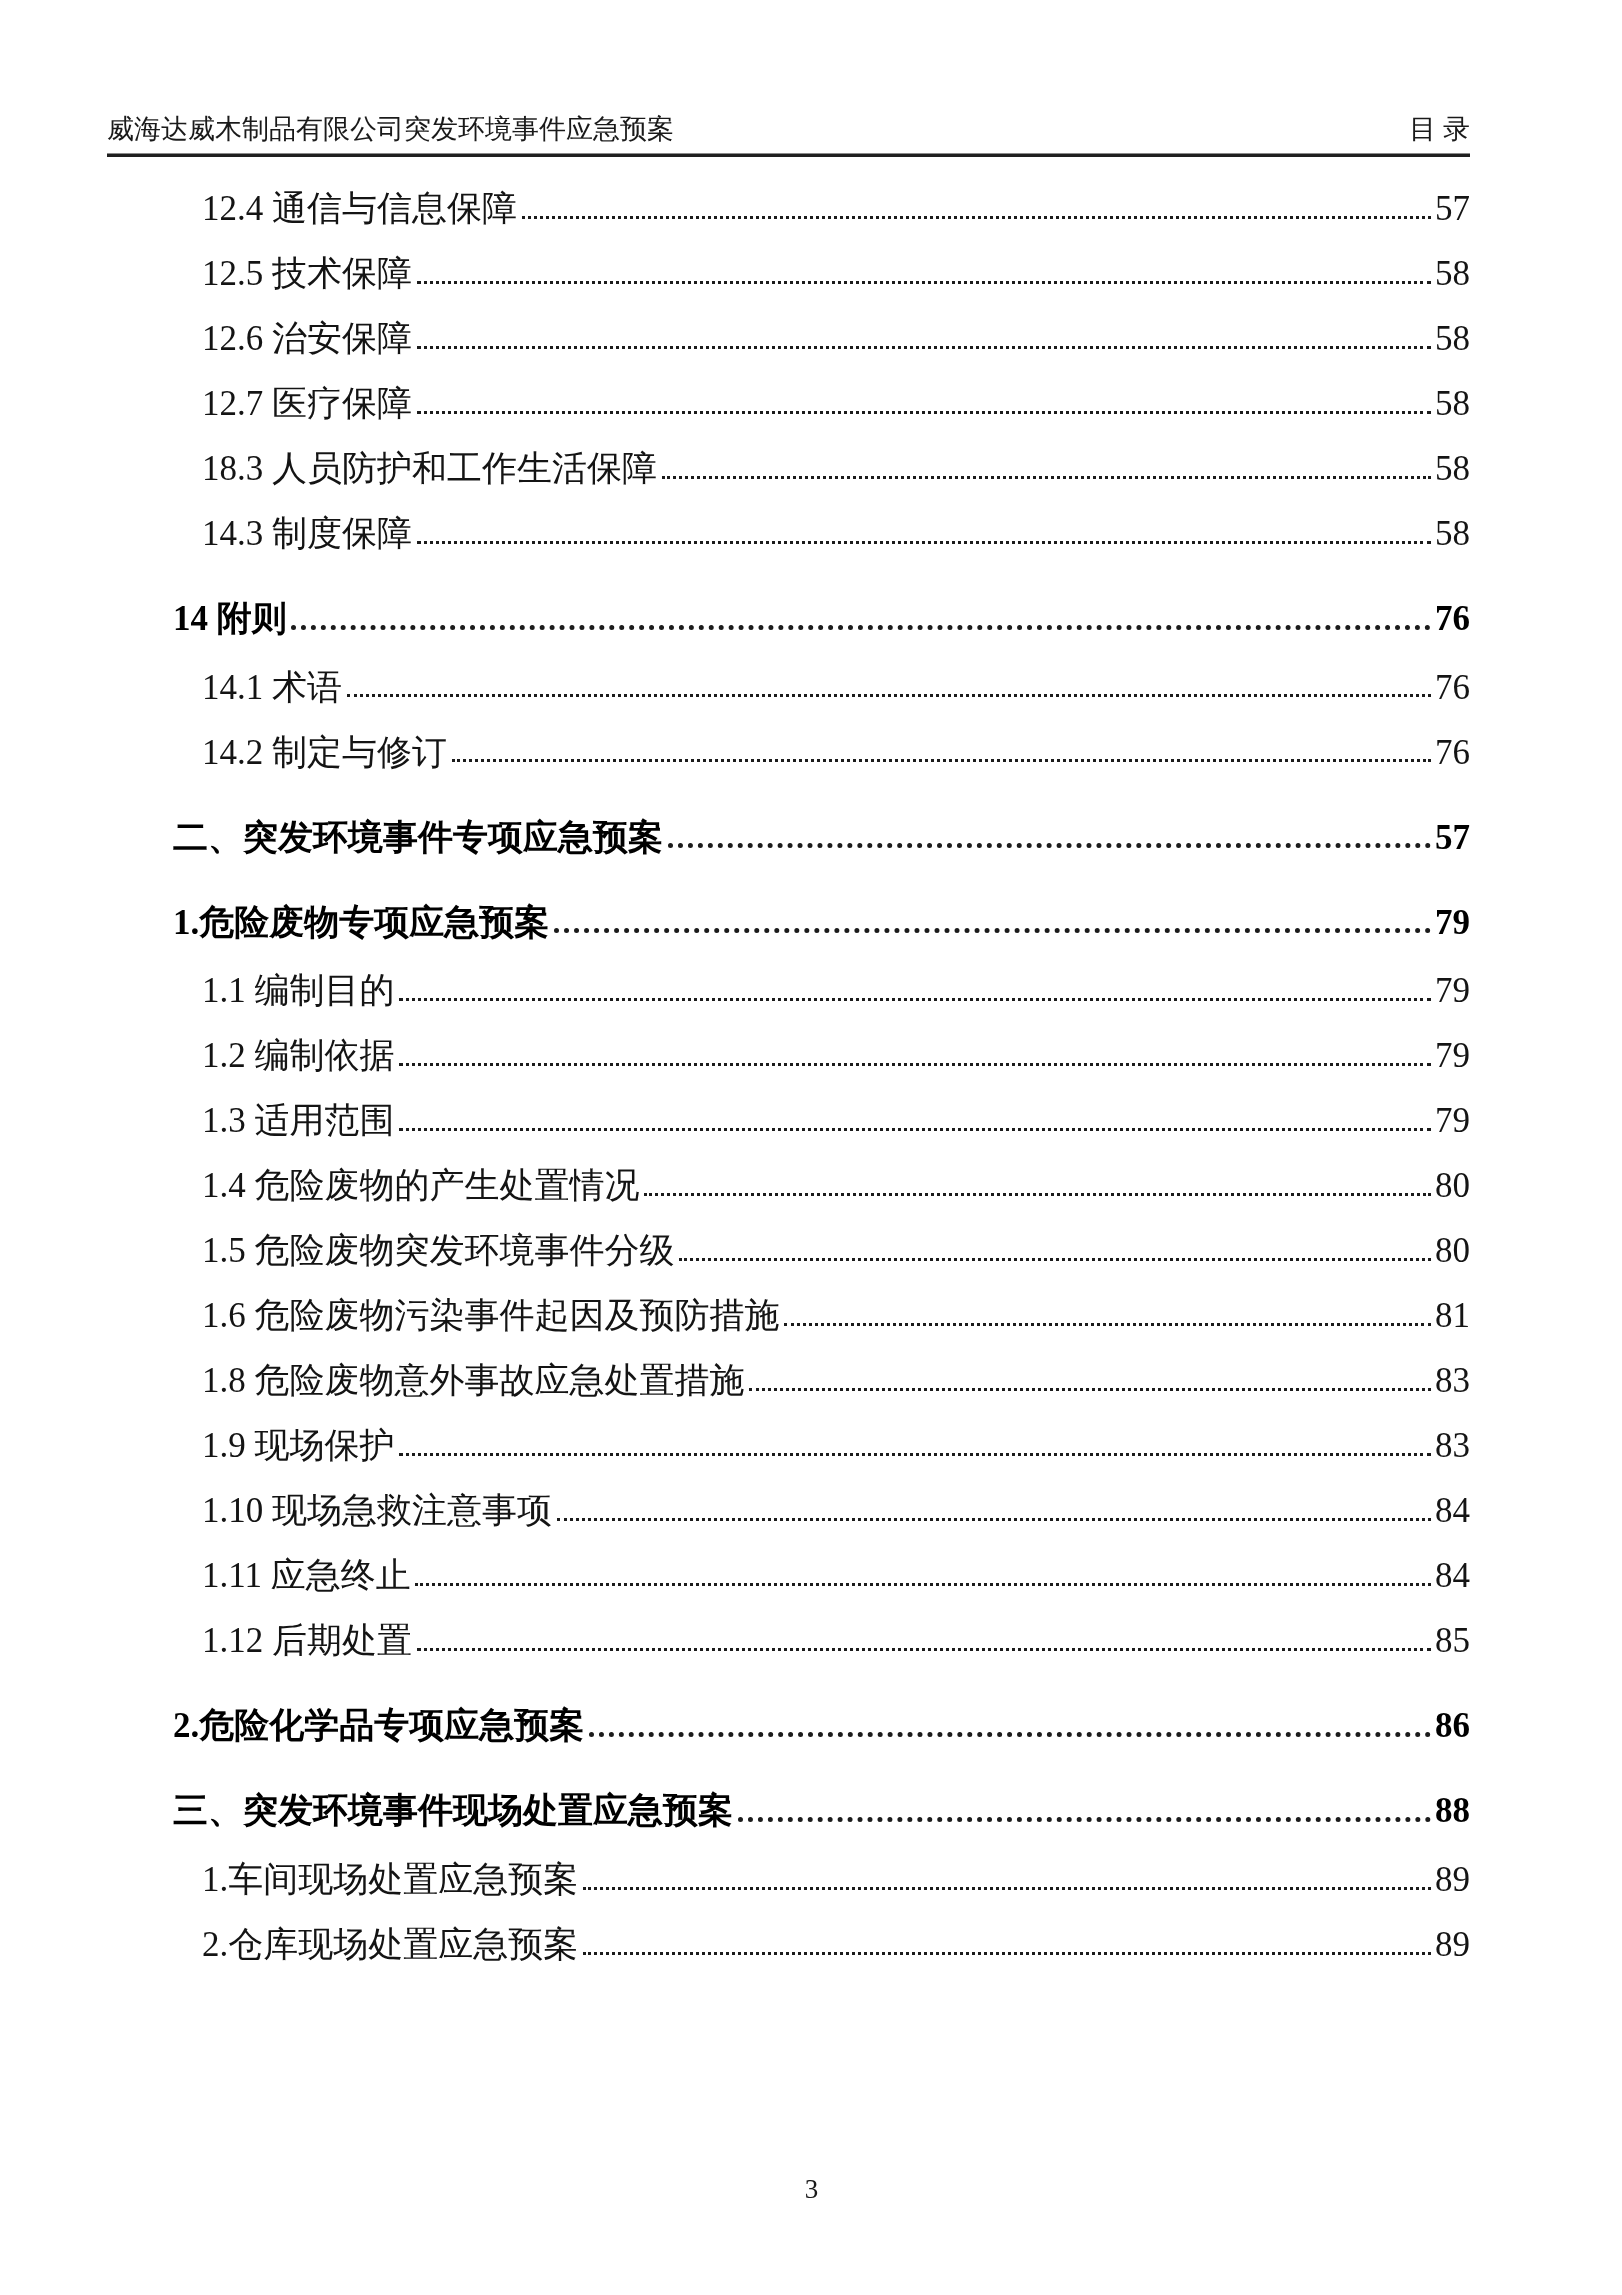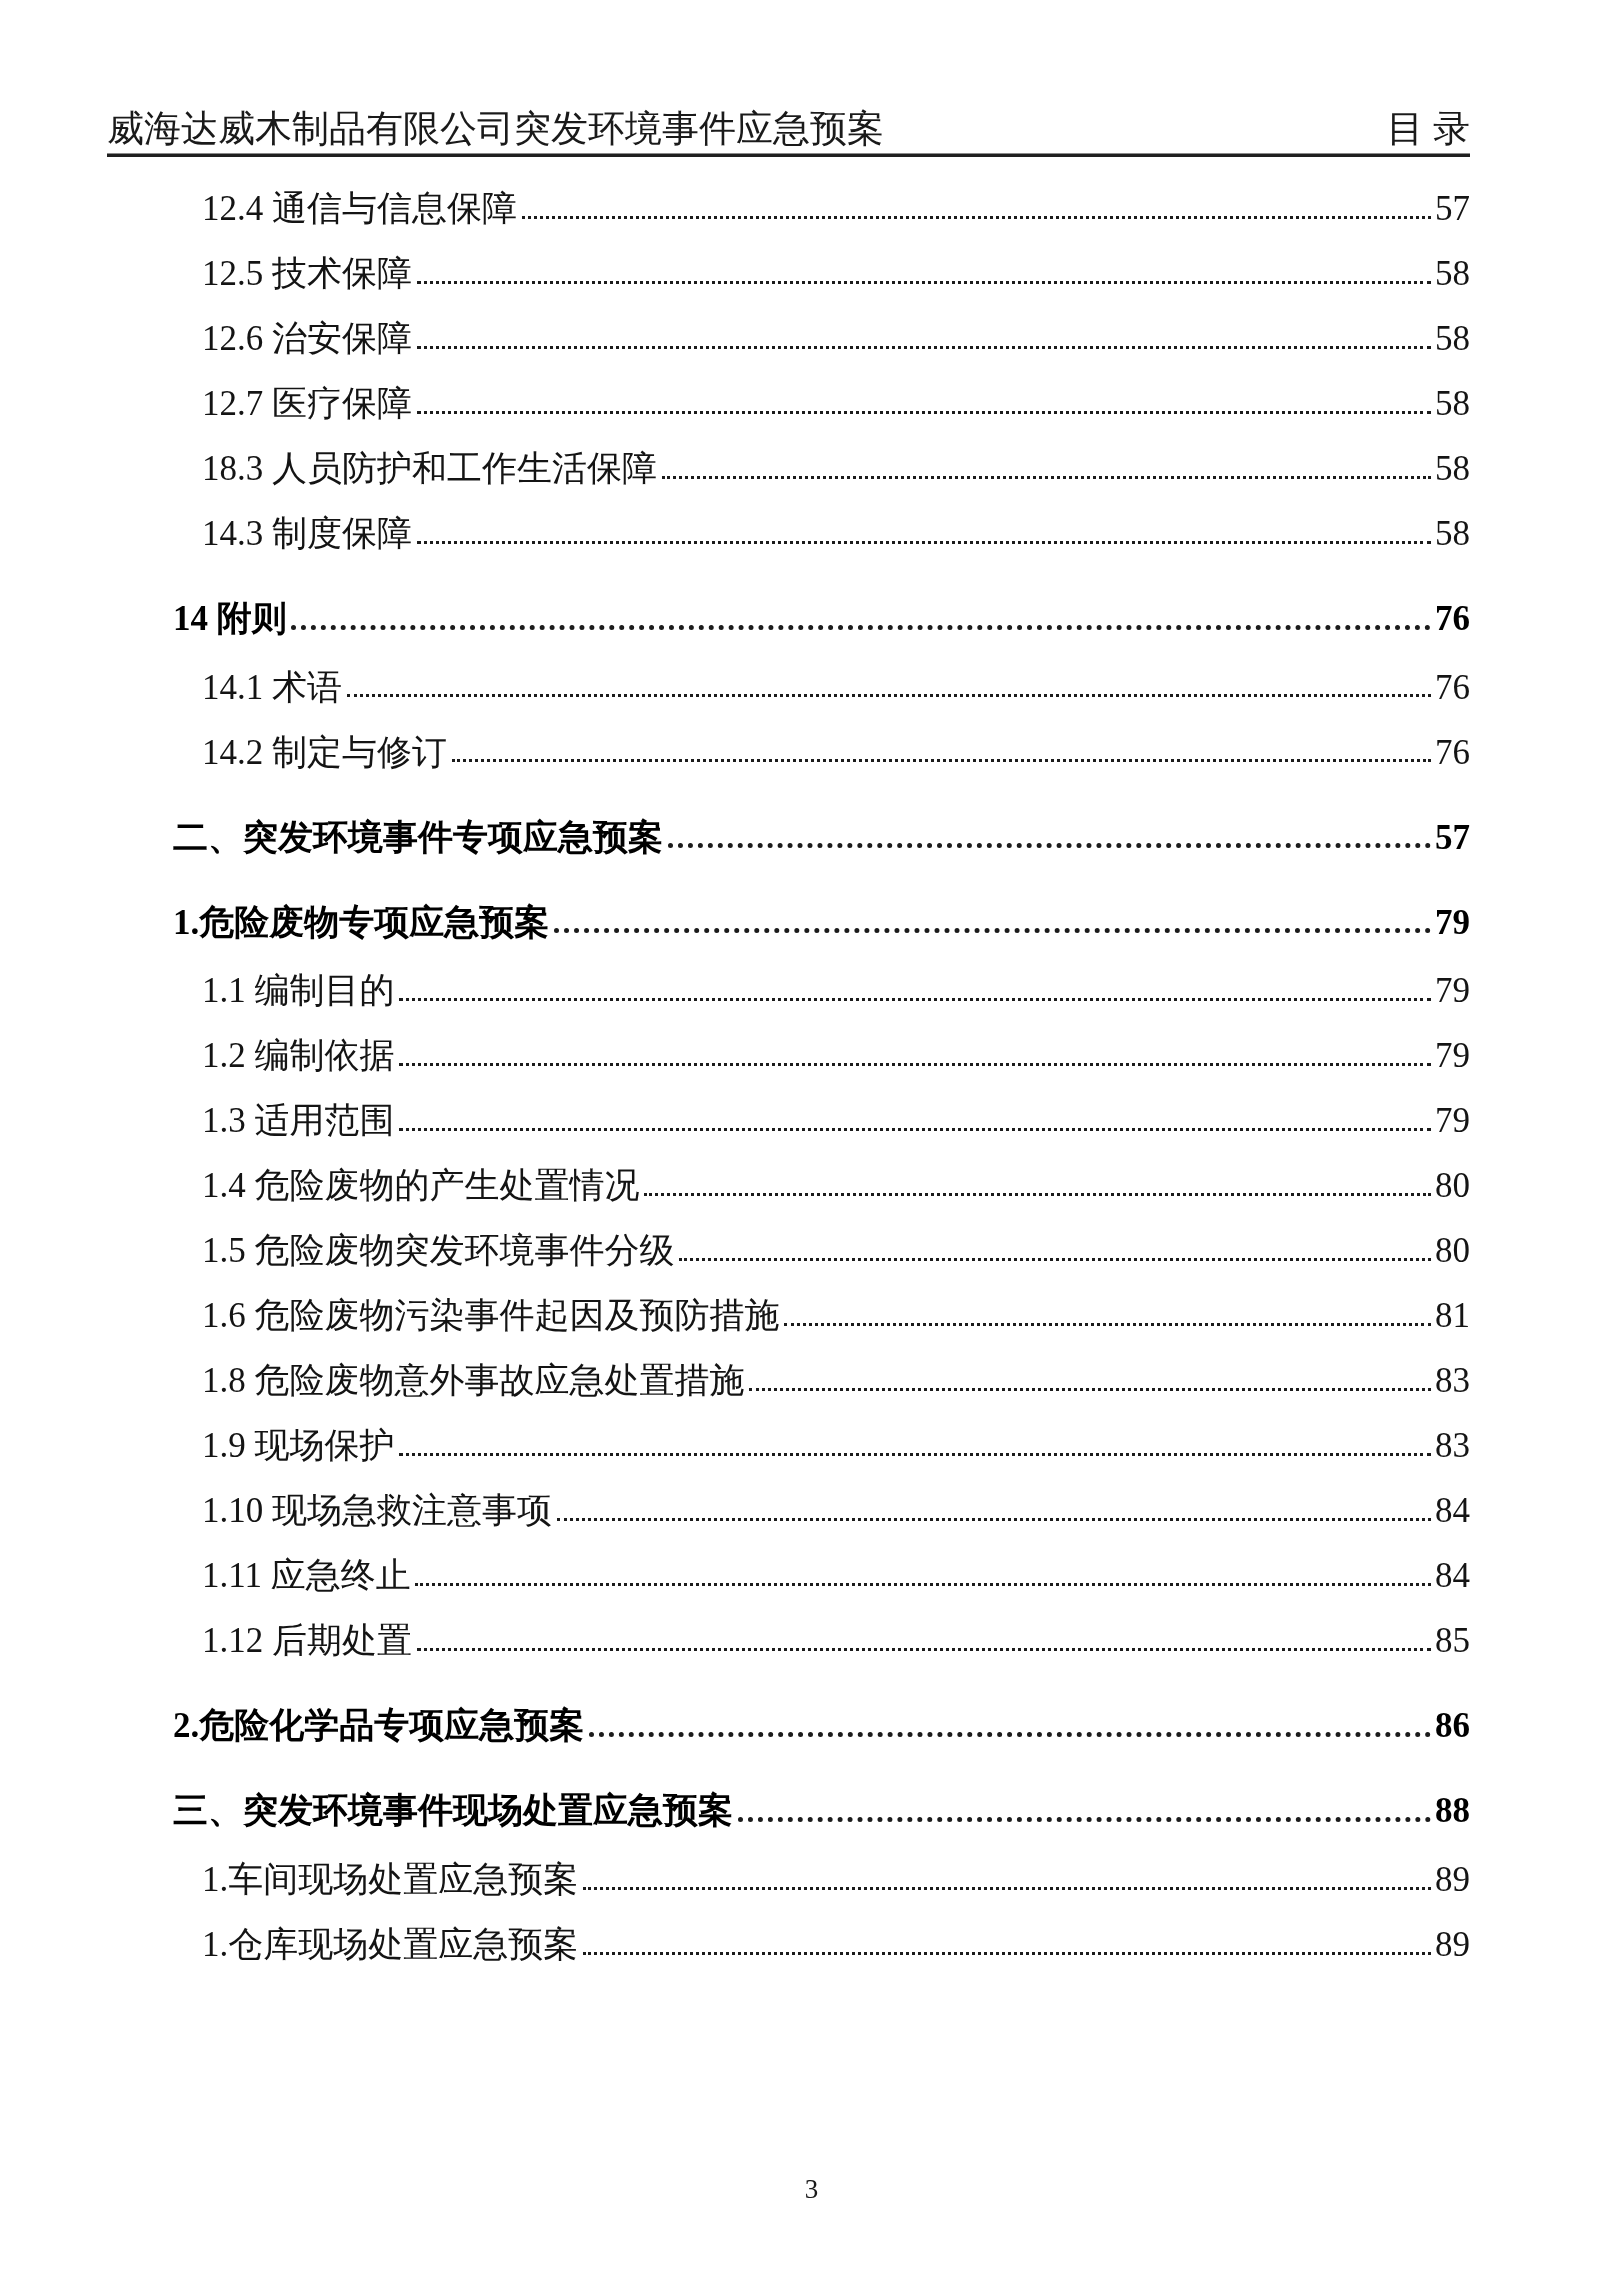--- a/index.html
+++ b/index.html
@@ -18,21 +18,21 @@
 
   
   .page-header {
     margin: 0 153px 0 107px;
     padding-top: 111px;
   }
   .header-line {
     display: flex;
     justify-content: space-between;
     align-items: center;
-    font-size: 37px;
+    font-size: 27px;
     line-height: 36px;
     color: #1a1a1a;
   }
   .header-rule {
     margin-top: 5.5px;
     height: 1.8px;
     border-top: 1.8px solid #8a8a8a;
     border-bottom: 3.6px solid #1f1f1f;
   }
 
@@ -213,21 +213,21 @@
       <span class="toc-label">三、突发环境事件现场处置应急预案</span>
       <span class="leader"></span>
       <span class="toc-page">88</span>
     </div>
       <div class="toc-row lvl2">
       <span class="toc-label">1.车间现场处置应急预案</span>
       <span class="leader"></span>
       <span class="toc-page">89</span>
     </div>
       <div class="toc-row lvl2">
-      <span class="toc-label">1.仓库现场处置应急预案</span>
+      <span class="toc-label">2.仓库现场处置应急预案</span>
       <span class="leader"></span>
       <span class="toc-page">89</span>
     </div>
     </div>
 
   <div class="page-footer">
     <span>3</span>
   </div>
 
 </div>

